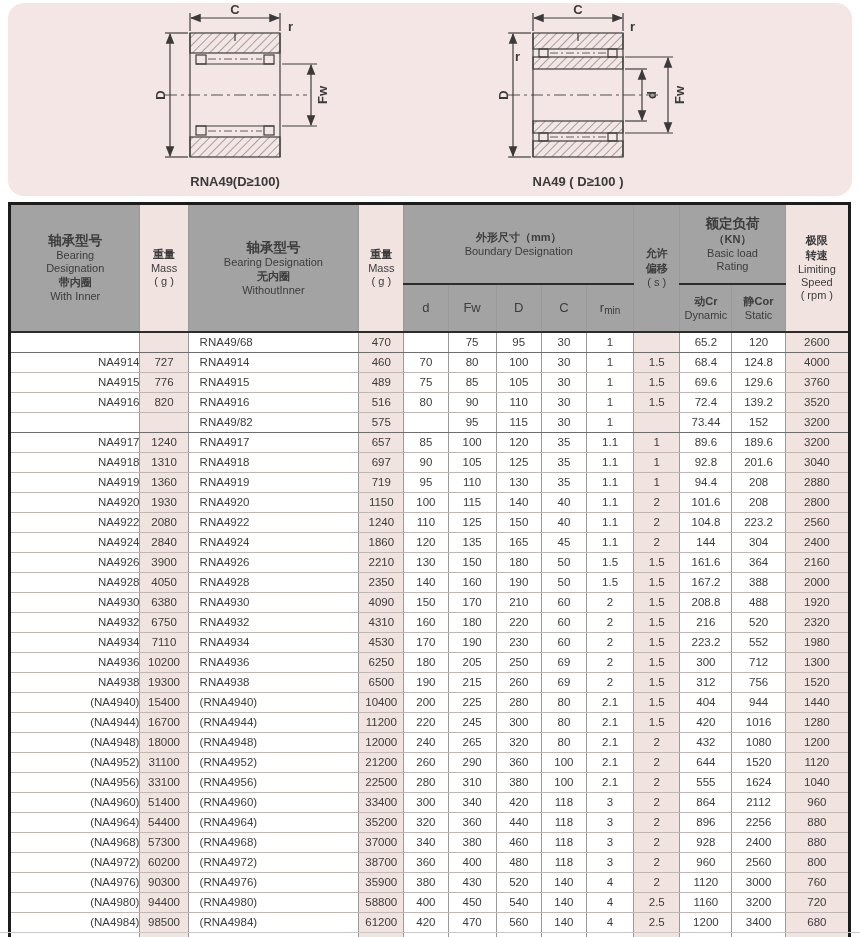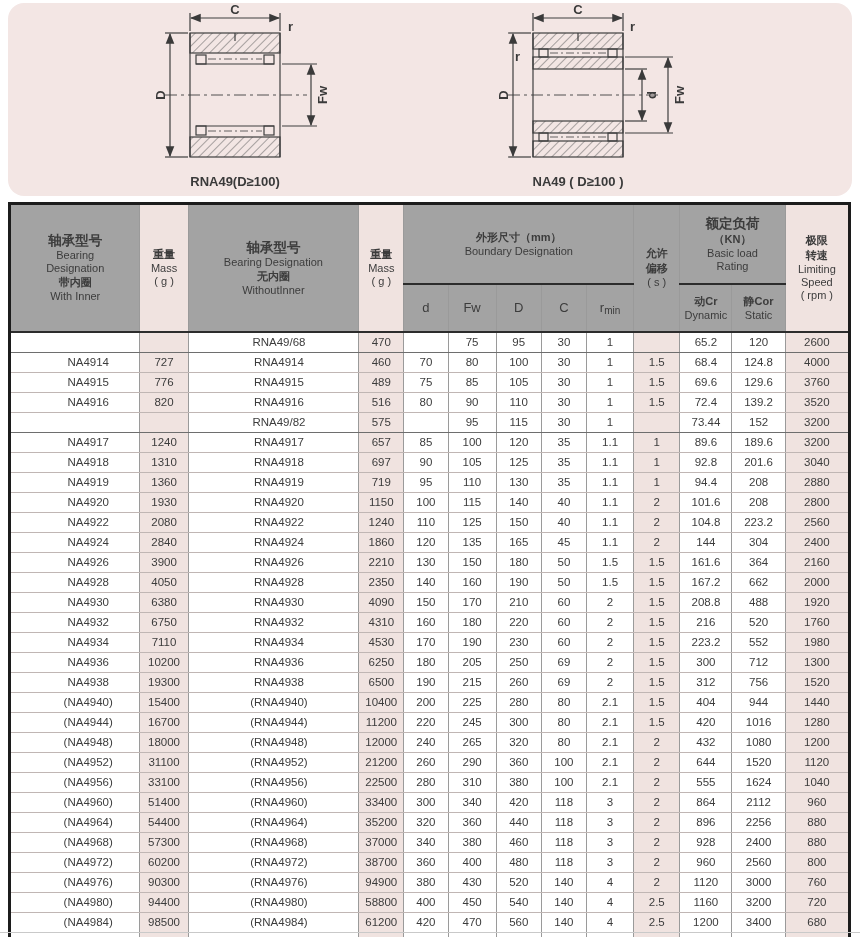--- a/index.html
+++ b/index.html
@@ -35,22 +35,22 @@
     font-weight:normal;background:#a3a3a3;
   }
   thead tr.sub th{border-top:1px solid #9a9a9a;}
   td{
     height:19px;font-size:11.5px;text-align:center;
     border-top:1px solid #c0b6b4;border-bottom:1px solid #c0b6b4;
     background:#ffffff;
   }
   tr.group-end td{border-bottom:1px solid #6e6e6e;}
   td.pink, th.pink{background:#f0e3e0;}
-  td.name-col{text-align:center;padding-left:26px;}
-  td.name-col2{text-align:center;padding-left:11px;}
+  td.name-col{text-align:right;padding-left:26px;}
+  td.name-col2{text-align:left;padding-left:11px;}
   .zh{display:block;font-weight:bold;font-size:13.5px;line-height:17px;}
   .zh-sm{display:block;font-weight:bold;font-size:11px;line-height:15px;}
   .en{display:block;font-size:11px;line-height:13px;}
   .dimhead{font-size:13px;}
   .sub-min{font-size:10px;vertical-align:-2px;}
   .hdr-top{height:80px;}
   .hdr-sub{height:48px;}
   .bottom-divider{
     position:absolute;left:0px;top:932px;width:860px;height:1px;background:#c9c9c9;
   }
@@ -425,21 +425,21 @@
           <td class="pink">4050</td>
           <td class="name-col2">RNA4928</td>
           <td class="pink">2350</td>
           <td>140</td>
           <td>160</td>
           <td>190</td>
           <td>50</td>
           <td>1.5</td>
           <td class="pink">1.5</td>
           <td>167.2</td>
-          <td>662</td>
+          <td>388</td>
           <td class="pink">2000</td>
         </tr>
         <tr>
           <td class="name-col">NA4930</td>
           <td class="pink">6380</td>
           <td class="name-col2">RNA4930</td>
           <td class="pink">4090</td>
           <td>150</td>
           <td>170</td>
           <td>210</td>
@@ -456,21 +456,21 @@
           <td class="name-col2">RNA4932</td>
           <td class="pink">4310</td>
           <td>160</td>
           <td>180</td>
           <td>220</td>
           <td>60</td>
           <td>2</td>
           <td class="pink">1.5</td>
           <td>216</td>
           <td>520</td>
-          <td class="pink">1760</td>
+          <td class="pink">2320</td>
         </tr>
         <tr>
           <td class="name-col">NA4934</td>
           <td class="pink">7110</td>
           <td class="name-col2">RNA4934</td>
           <td class="pink">4530</td>
           <td>170</td>
           <td>190</td>
           <td>230</td>
           <td>60</td>
@@ -642,21 +642,21 @@
           <td>3</td>
           <td class="pink">2</td>
           <td>960</td>
           <td>2560</td>
           <td class="pink">800</td>
         </tr>
         <tr>
           <td class="name-col">(NA4976)</td>
           <td class="pink">90300</td>
           <td class="name-col2">(RNA4976)</td>
-          <td class="pink">94900</td>
+          <td class="pink">35900</td>
           <td>380</td>
           <td>430</td>
           <td>520</td>
           <td>140</td>
           <td>4</td>
           <td class="pink">2</td>
           <td>1120</td>
           <td>3000</td>
           <td class="pink">760</td>
         </tr>

